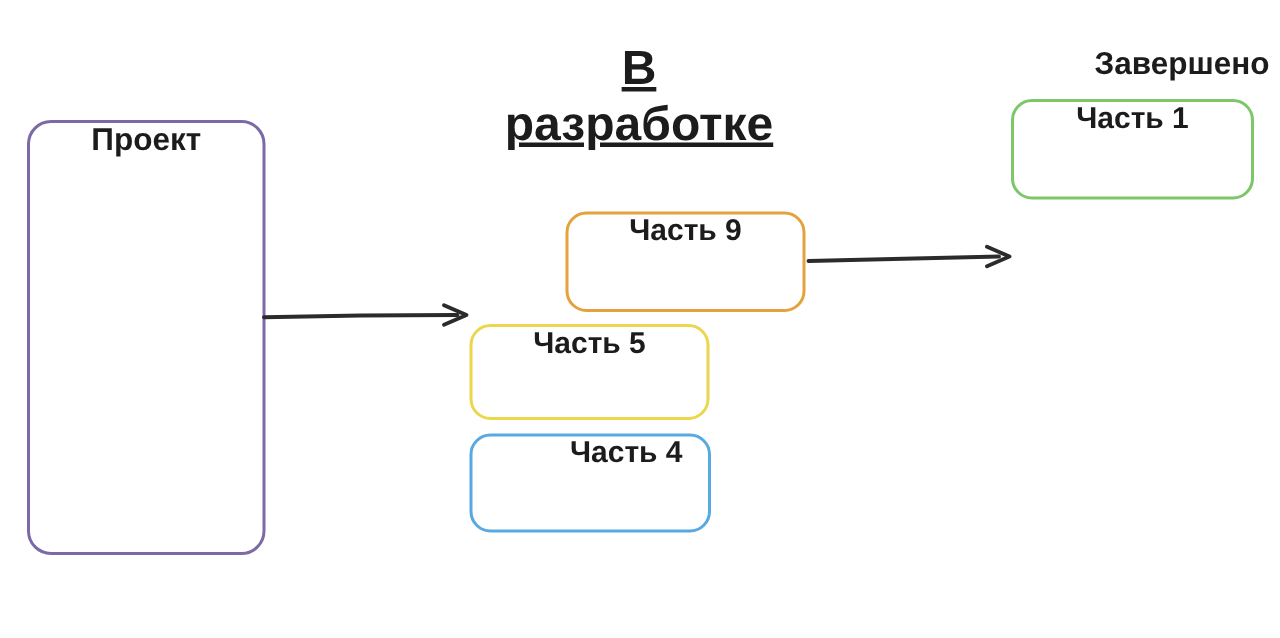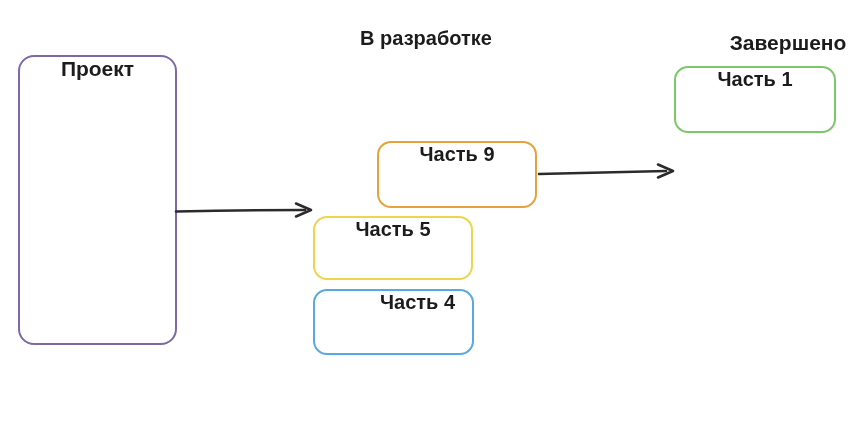--- a/index.html
+++ b/index.html
@@ -18,21 +18,22 @@
   .col-title {
     position: absolute;
     text-align: center;
     font-weight: 700;
     color: #1c1c1c;
   }
   .col-title.in-progress {
     left: 326px;
     top: 27px;
     width: 200px;
-    font-size: 20px;
+    font-size: 32px;
+    text-decoration: underline;
   }
   .col-title.done {
     left: 688px;
     top: 31px;
     width: 200px;
     font-size: 21px;
   }
   .node {
     position: absolute;
     box-sizing: border-box;
@@ -42,21 +43,21 @@
     display: flex;
     align-items: flex-start;
     justify-content: center;
   }
   .node .label {
     font-weight: 700;
     color: #1c1c1c;
     font-size: 20px;
     text-align: center;
   }
-  .node.project   { left: 18px;  top: 55px;  width: 159px; height: 290px; border-radius: 16px; }
+  .node.project   { left: 18px;  top: 80px;  width: 159px; height: 290px; border-radius: 16px; }
   .node.project .label { font-size: 21px; }
   .node.part1     { left: 674px; top: 66px;  width: 162px; height: 67px; }
   .node.part2     { left: 377px; top: 141px; width: 160px; height: 67px; }
   .node.part3     { left: 313px; top: 216px; width: 160px; height: 64px; }
   .node.part4     { left: 313px; top: 289px; width: 161px; height: 66px; padding-left: 48px; }
   .arrows {
     position: absolute;
     left: 0;
     top: 0;
     width: 853px;

